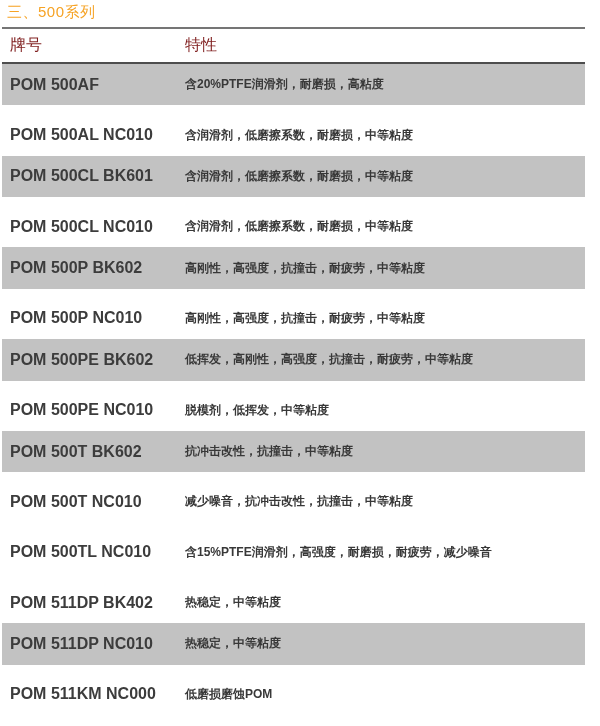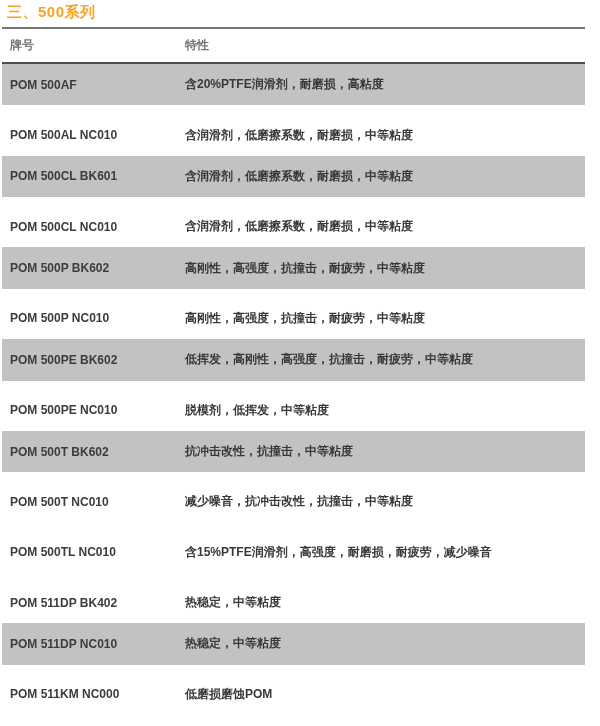--- a/index.html
+++ b/index.html
@@ -13,56 +13,56 @@
     height: 726px;
     background: #ffffff;
     font-family: "Liberation Sans", "DejaVu Sans", sans-serif;
     overflow: hidden;
   }
   .section-title {
     position: absolute;
     left: 7px;
     top: 3px;
     font-size: 15px;
-    font-weight: bold;
+    font-weight: normal;
     color: #F6A325;
     letter-spacing: 0.5px;
   }
   .table {
     position: absolute;
     left: 2px;
     top: 27px;
     width: 583px;
     border-top: 2px solid #757575;
   }
   .thead {
     display: grid;
     grid-template-columns: 175px 1fr;
     padding-left: 8px;
     height: 33px;
     align-items: center;
     border-bottom: 2px solid #4d4d4d;
     background: #ffffff;
   }
   .th {
-    font-size: 12px;
-    font-weight: bold;
-    color: #737373;
+    font-size: 16px;
+    font-weight: normal;
+    color: #7f1d1d;
   }
   .row {
     display: grid;
     grid-template-columns: 175px 1fr;
     padding-left: 8px;
     height: 41.37px;
     align-items: center;
   }
   .row.odd  { background: #c2c2c2; }
   .row.even { background: #ffffff; margin-top: 9px; }
   .cell-grade {
-    font-size: 12px;
+    font-size: 16px;
     font-weight: bold;
     color: #3c3c3c;
     white-space: nowrap;
   }
   .cell-feature {
     font-size: 12px;
     font-weight: bold;
     color: #383838;
     white-space: nowrap;
   }

